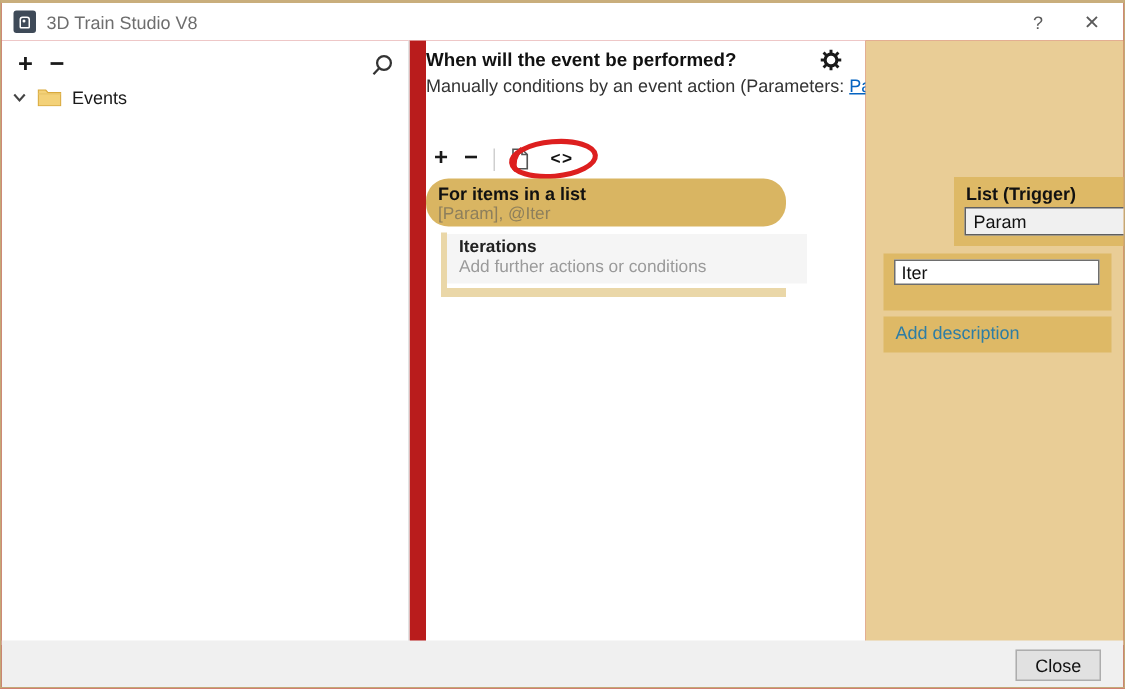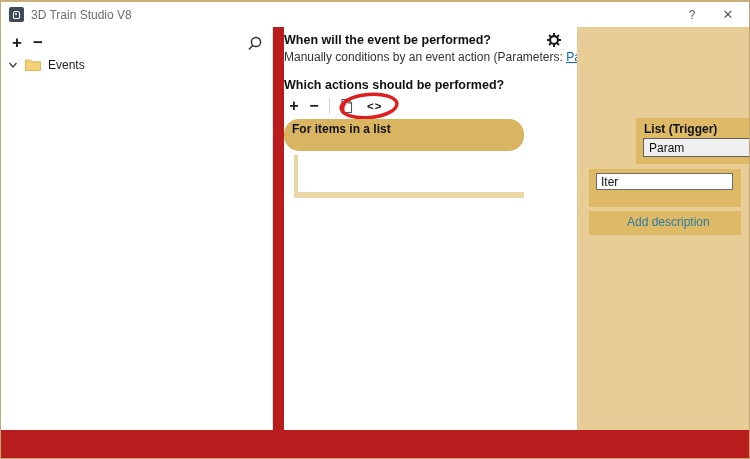--- a/index.html
+++ b/index.html
@@ -74,21 +74,21 @@
   .card { position:absolute; left:12px; width:152px; background:#deb966; padding:4px 8px; }
   .card-list { top:91px; height:46px;margin-left:47px; }
   .card-name { top:142px; height:38px; }
   .card-desc { top:184px; height:24px; }
   .card-label { font-weight:bold; font-size:12px; color:#111; }
   .dd { position:absolute; left:7px; top:20px; width:131px; height:19px; background:#f0f0f0; border:1px solid #5f5f5f; display:flex; align-items:center; cursor:default; }
   .dd-value { flex:1; padding-left:5px; font-size:12px; color:#111; }
   .dd-chev { width:14px; height:14px; margin-right:2px; }
   .g-dd { position:absolute; right:2px; top:22px; }
   .txt-input { position:absolute; left:7px; top:4px; width:137px; height:17px; border:1px solid #6e6e6e; background:#fff; font-family:"Liberation Sans",sans-serif; font-size:12px; padding:0 4px; color:#111; }
-  .add-desc { font-size:12px; color:#2e7da4; cursor:pointer;margin-left:30px; }
+  .add-desc { font-size:12px; color:#2e7da4; cursor:pointer; }
   
   .footer { position:absolute; left:0; bottom:0; width:100%; height:31px; background:#f0f0f0; }
   .close-btn {
     position:absolute; right:15px; top:6px; width:57px; height:21px;
     background:#e1e1e1; border:1px solid #adadad; font-family:"Liberation Sans",sans-serif;
     font-size:12px; color:#111; cursor:default;
   }
   svg { display:block; }
 </style>
 </head>
@@ -142,43 +142,47 @@
             <rect x="8.6" y="15.8" width="2.8" height="4.2" transform="rotate(45 10 10)"></rect>
             <rect x="8.6" y="0" width="2.8" height="4.2" transform="rotate(90 10 10)"></rect>
             <rect x="8.6" y="15.8" width="2.8" height="4.2" transform="rotate(90 10 10)"></rect>
             <rect x="8.6" y="0" width="2.8" height="4.2" transform="rotate(135 10 10)"></rect>
             <rect x="8.6" y="15.8" width="2.8" height="4.2" transform="rotate(135 10 10)"></rect>
           </g>
         </svg>
     </div>
     <div class="desc"><span>Manually conditions by an event action (Parameters: </span><a>Param</a><span>).</span></div>
 
-    <div class="sec-h h-actions">Which actions should be performed?</div>
 
     <div class="act-toolbar">
       <div class="tbn">+</div>
       <div class="tbn">−</div>
       <div class="vsep"></div>
       <div class="paste-btn">
         <svg viewBox="0 0 14 16" width="14" height="16">
             <path d="M2 1.5 h6 l3.5 3.5 v9.5 h-9.5 z" fill="#fff" stroke="#555" stroke-width="1.1"></path>
             <path d="M8 1.5 v3.5 h3.5" fill="none" stroke="#555" stroke-width="1.1"></path>
           </svg>
       </div>
       <div class="code-btn">&lt;&gt;</div>
     </div>
     <svg class="red-circle" viewBox="0 0 66 34">
       <ellipse cx="33" cy="18" rx="28" ry="11.5" fill="none" stroke="#dd1f1f" stroke-width="3.4" transform="rotate(-5 33 18)"></ellipse>
       <path d="M8 26 Q5 18 12 11" fill="none" stroke="#dd1f1f" stroke-width="2.6"></path>
     </svg>
 
     <div class="blk-head">
       <div class="blk-title">For items in a list</div>
+      <div class="blk-sub">[Param], @Iter</div>
     </div>
     <div class="blk-stripe"></div>
+    <div class="blk-child">
+      <div class="child-title">Iterations</div>
+      <div class="child-sub">Add further actions or conditions</div>
+    </div>
     <div class="blk-foot"></div>
   </div>
 
   <div class="inspector">
     <div class="card card-list">
       <div class="card-label">List (Trigger)</div>
       <div class="dd">
         <span class="dd-value">Param</span>
         <svg class="dd-chev" viewBox="0 0 14 14">
             <polyline points="4,5.5 7,9 10,5.5" fill="none" stroke="#555" stroke-width="1.3"></polyline>
@@ -202,14 +206,17 @@
     </div>
     <div class="card card-name">
       <div class="card-label">When</div>
       <input class="txt-input" type="text" value="Iter" style="">
     </div>
     <div class="card card-desc">
       <div class="add-desc">Add description</div>
     </div>
   </div>
 
+  <div class="footer">
+    <button class="close-btn">Close</button>
+  </div>
 
 </div>
 
 </body></html>

